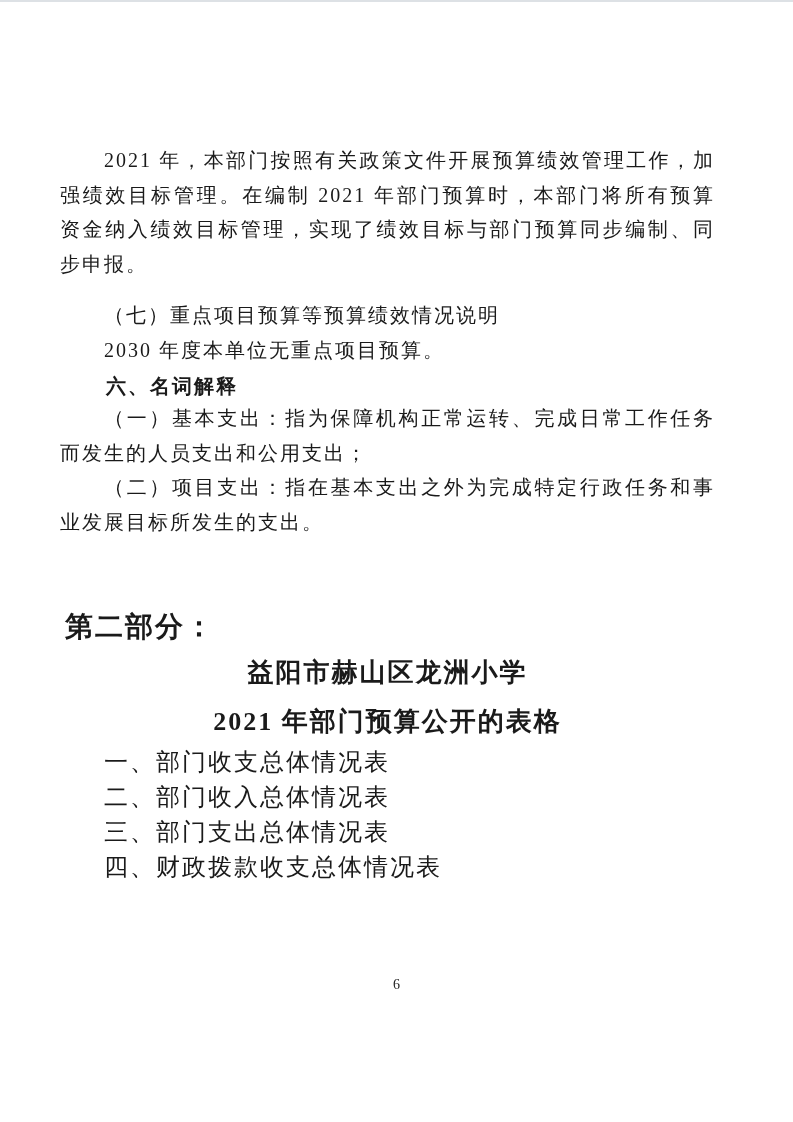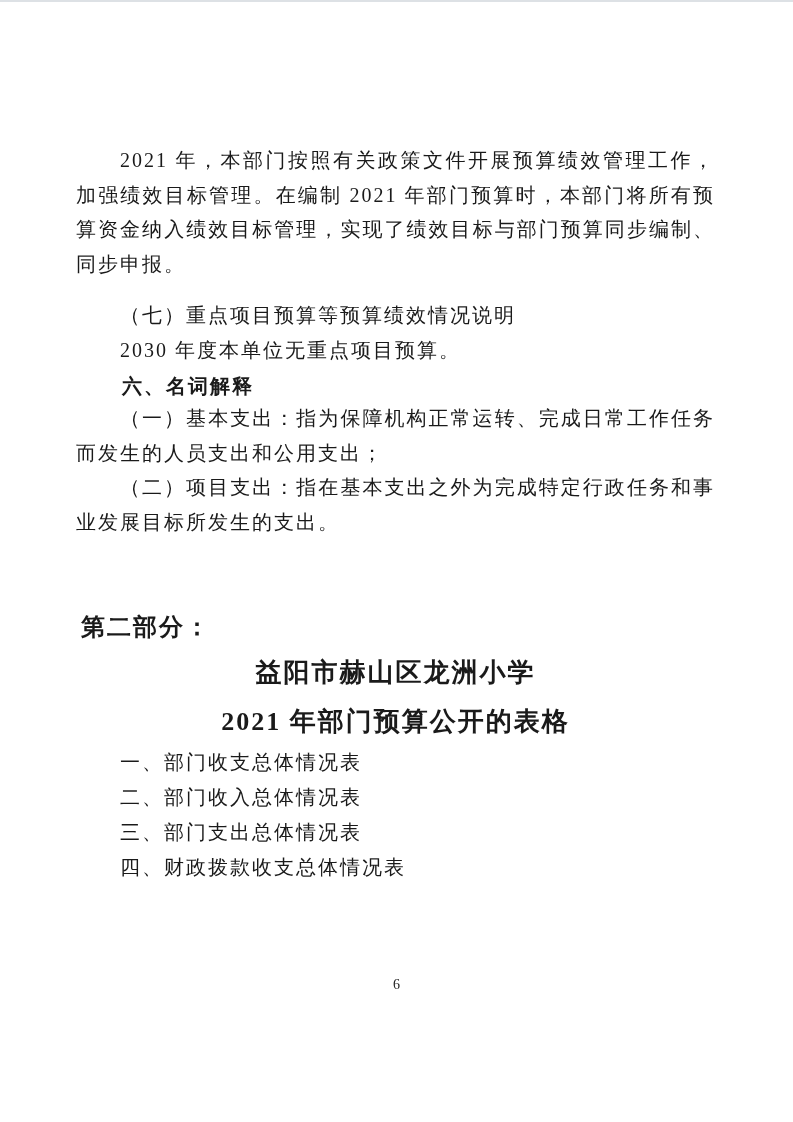--- a/index.html
+++ b/index.html
@@ -18,21 +18,21 @@
     box-sizing: border-box;
   }
   .top-edge {
     position: absolute;
     top: 0; left: 0; right: 0;
     height: 2px;
     background: #dde1e5;
   }
   .content {
     box-sizing: border-box;
-    padding: 143px 78px 0 76px;
+    padding: 143px 78px 0 60px;
   }
   .body-text {
     font-size: 20px;
     line-height: 34.5px;
     letter-spacing: 2px;
     text-align: justify;
   }
   p.para {
     margin: 0;
     text-indent: 44px;
@@ -48,36 +48,36 @@
     padding-left: 46px;
     font-size: 20px;
     line-height: 30px;
     letter-spacing: 2px;
   }
   .term-basic { margin-top: 9px; }
   .term-project { margin-top: 4px; }
   .part2-label {
     margin-top: 73px;
     padding-left: 5px;
-    font-size: 24px;
+    font-size: 28px;
     line-height: 30px;
     letter-spacing: 2px;
   }
   .part2-title {
     margin-top: 13px;
     text-align: center;
     font-weight: bold;
     font-size: 26px;
     line-height: 36px;
     letter-spacing: 2px;
   }
   .table-list {
     margin-top: 5px;
     padding-left: 44px;
-    font-size: 20px;
+    font-size: 24px;
     line-height: 35px;
     letter-spacing: 2px;
   }
   .footer-page-number {
     position: absolute;
     top: 976px;
     left: 0;
     right: 0;
     text-align: center;
     font-size: 14px;

